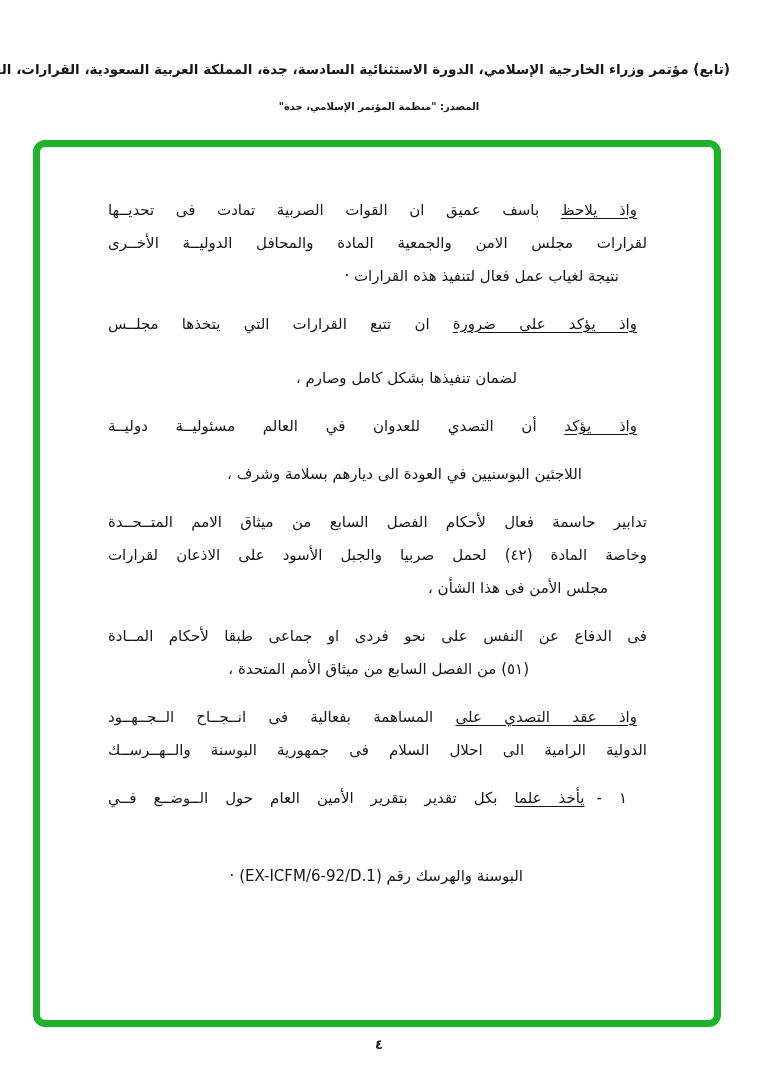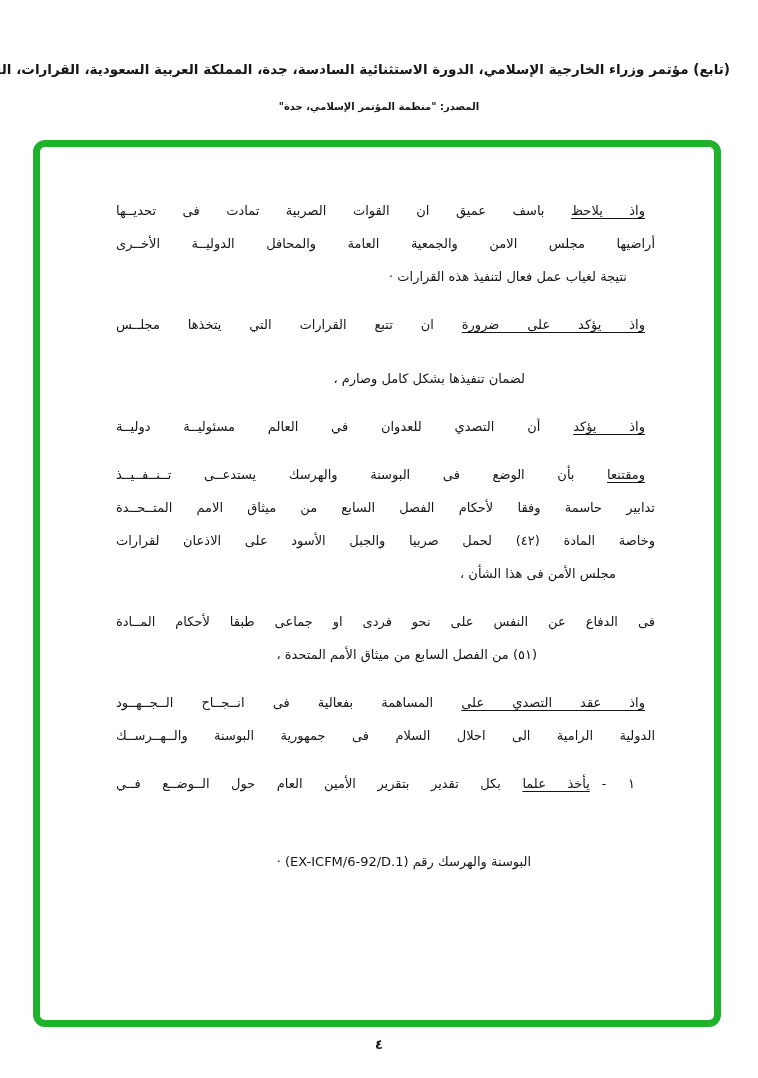--- a/index.html
+++ b/index.html
@@ -28,22 +28,22 @@
 
   .document-frame {
     position: absolute; left: 33px; top: 140px;
     width: 688px; height: 887px;
     border: 7px solid var(--accent, #1eb22d);
     border-radius: 12px;
     background: transparent;
   }
 
   .content {
-    position: absolute; top: 194px; left: 116px; width: 539px;
-    direction: rtl; font-size: 13px;
+    position: absolute; top: 194px; left: 108px; width: 539px;
+    direction: rtl; font-size: 15px;
   }
   .para { margin: 0 0 15px 0; }
   .ln { height: 33px; line-height: 33px; overflow: hidden; }
   .j { text-align: justify; text-align-last: justify; }
   .first { padding-right: 10px; }
   .end { text-align: right; text-align-last: auto; }
   .i28  { padding-right: 28px; }
   .i37  { padding-right: 37px; }
   .i39  { padding-right: 39px; text-align: right; }
   .i65  { padding-right: 65px; }
@@ -64,39 +64,39 @@
 <div class="header-title"><span>(تابع) مؤتمر وزراء الخارجية الإسلامي، الدورة الاستثنائية السادسة، جدة، المملكة العربية السعودية، القرارات، القرار الرقم</span> </div>
 
 <div class="source-caption">المصدر: "منظمة المؤتمر الإسلامي، جدة"</div>
 
 <div class="document-frame"></div>
 
 <div class="content">
 
   <div class="para">
     <div class="ln j first"><span class="lead">واذ يلاحظ</span><span> باسف عميق ان القوات الصربية تمادت فى تحديــها</span></div>
-    <div class="ln j"><span>أراضيها مجلس الامن والجمعية العامة والمحافل الدوليــة الأخــرى</span></div>
+    <div class="ln j"><span>لقرارات مجلس الامن والجمعية المادة والمحافل الدوليــة الأخــرى</span></div>
     <div class="ln end i28"><span>نتيجة لغياب عمل فعال لتنفيذ هذه القرارات ·</span></div>
   </div>
 
   <div class="para">
     <div class="ln j first"><span class="lead">واذ يؤكد على ضرورة</span><span> ان تتبع القرارات التي يتخذها مجلــس</span></div>
     <div class="ln end i130"><span>لضمان تنفيذها بشكل كامل وصارم ،</span></div>
   </div>
 
   <div class="para">
     <div class="ln j first"><span class="lead">واذ يؤكد</span><span> أن التصدي للعدوان في العالم مسئوليــة دوليــة</span></div>
   </div>
 
   <div class="para">
+    <div class="ln end i65"><span>اللاجئين البوسنيين في العودة الى ديارهم بسلامة وشرف ،</span></div>
   </div>
 
   <div class="para">
-    <div class="ln j first"><span class="lead">ومقتنعا</span><span> بأن الوضع فى البوسنة والهرسك يستدعــى تــنــفــيــذ</span></div>
-    <div class="ln j"><span>تدابير حاسمة وفقا لأحكام الفصل السابع من ميثاق الامم المتــحــدة</span></div>
+    <div class="ln j"><span>تدابير حاسمة فعال لأحكام الفصل السابع من ميثاق الامم المتــحــدة</span></div>
     <div class="ln j"><span>وخاصة المادة (٤٢) لحمل صربيا والجبل الأسود على الاذعان لقرارات</span></div>
     <div class="ln end i39"><span>مجلس الأمن فى هذا الشأن ،</span></div>
   </div>
 
   <div class="para">
     <div class="ln j"><span>فى الدفاع عن النفس على نحو فردى او جماعى طبقا لأحكام المــادة</span></div>
     <div class="ln end i118"><span>(٥١) من الفصل السابع من ميثاق الأمم المتحدة ،</span></div>
   </div>
 
   <div class="para">

